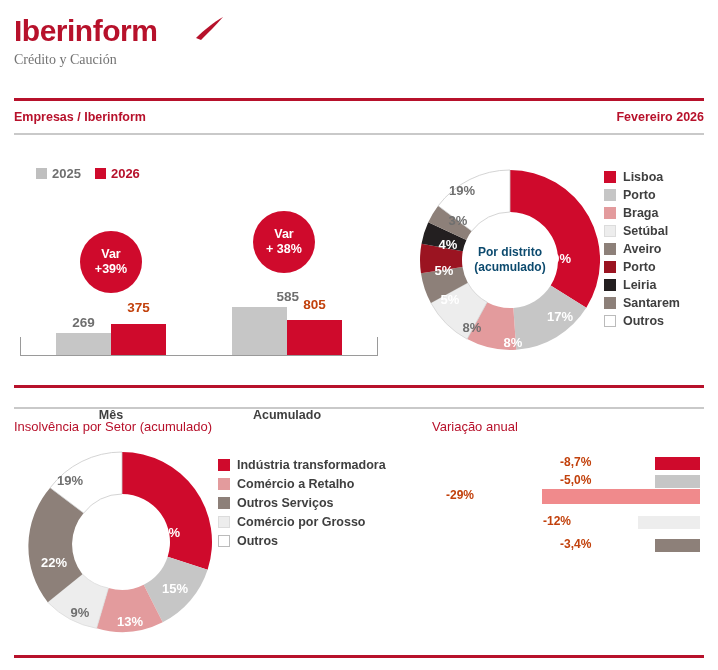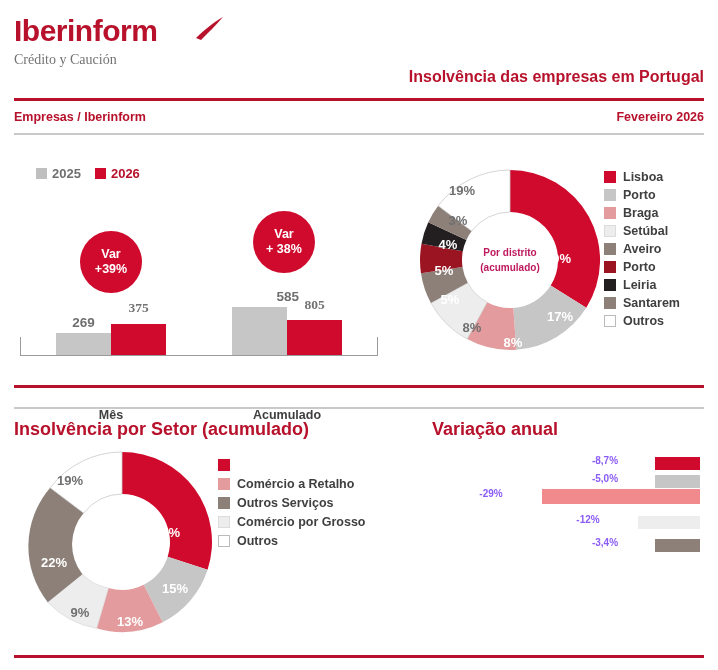--- a/index.html
+++ b/index.html
@@ -37,86 +37,85 @@
   .rule-3{left:14px;top:385px;width:690px;height:3px;}
   .rule-4{left:14px;top:407px;width:690px;height:2px;background:#c9c9c9;}
   .rule-5{left:14px;top:655px;width:690px;height:3px;}
   .subhead-left{
     position:absolute;left:14px;top:110px;font-size:12.5px;font-weight:bold;color:#b7112b;
   }
   .subhead-right{
     position:absolute;right:14px;top:110px;font-size:12.5px;font-weight:bold;color:#b7112b;
   }
   .section-title{
-    position:absolute;font-size:18px;font-weight:bold;color:#b7112b;
+    position:absolute;font-size:13px;font-weight:normal;color:#b7112b;
   }
   .sec-left{left:14px;top:419px;}
   .sec-right{left:432px;top:419px;}
 
   
   .year-legend{position:absolute;left:36px;top:166px;display:flex;gap:14px;align-items:flex-start;}
   .yl-item{display:flex;align-items:center;gap:5px;font-size:13px;font-weight:bold;color:#6f6f6f;}
   .yl-item.red{color:#b7112b;}
   .sw{width:11px;height:11px;display:inline-block;}
   .sw-gray{background:#bfbfbf;}
   .sw-red{background:#cf0a2c;}
 
   
   .bar{position:absolute;}
   .bar-gray{background:#c6c6c6;}
   .bar-red{background:#cf0a2c;}
   .baseline{position:absolute;background:#9a9a9a;height:1px;}
   .vline{position:absolute;background:#9a9a9a;width:1px;}
   .bar-val{position:absolute;font-size:13.5px;font-weight:bold;text-align:center;}
   .val-gray{color:#6f6f6f;}
-  .val-red{color:#737373;font-family:Liberation Serif, serif;}
+  .val-red{color:#c2410c;}
   .bar-cat{position:absolute;font-size:12.5px;font-weight:bold;color:#3f3f3f;text-align:center;margin-top:40px;}
 
   
   .varc{
     position:absolute;border-radius:50%;background:#cf0a2c;color:#fff;
     display:flex;flex-direction:column;align-items:center;justify-content:center;
     font-weight:bold;line-height:15px;text-align:center;
   }
   .varc .v1{font-size:12.5px;}
   .varc .v2{font-size:12.5px;}
 
   
   .legend{position:absolute;}
   .lg-row{display:flex;align-items:center;gap:7px;height:18px;}
   .lg-sw{width:12px;height:12px;display:inline-block;border:1px solid #bbb;box-sizing:border-box;}
   .lg-lbl{font-size:12.5px;font-weight:bold;color:#3f3f3f;white-space:nowrap;}
 
   
   .donut-center{
-    position:absolute;text-align:center;font-size:10px;font-weight:bold;color:#be185d;
+    position:absolute;text-align:center;font-size:12px;font-weight:bold;color:#0c4a6e;
     line-height:15px;
   }
 
   
   .vbar{position:absolute;}
-  .vlabel{position:absolute;font-size:10px;font-weight:bold;color:#8b5cf6;text-align:center;}
+  .vlabel{position:absolute;font-size:12px;font-weight:bold;color:#c2410c;text-align:left;}
 
   svg{display:block;}
   .slice-lbl{font-size:13px;font-weight:bold;}
 </style>
 </head>
 <body>
 
 <div class="wrap">
 
   <div class="logo">
     <div class="logo-main">Iberinform</div>
     <div class="logo-sub">Crédito y Caución</div>
     <svg class="logo-swoosh" viewBox="0 0 30 26">
       <path d="M2 22 C10 14 20 6 29 1 C22 9 14 17 7 24 Z" fill="#b7112b"></path>
     </svg>
   </div>
 
-  <div class="header-title">Insolvência das empresas em Portugal</div>
 
   <div class="rule rule-1"></div>
   <div class="subhead-left">Empresas / Iberinform</div>
   <div class="subhead-right">Fevereiro 2026</div>
   <div class="rule rule-2"></div>
 
   <div class="year-legend">
     <div class="yl-item">
       <span class="sw sw-gray"></span>
       <span>2025</span>
@@ -251,20 +250,21 @@
     <text class="slice-lbl" x="163" y="156" fill="#ffffff" text-anchor="middle">15%</text>
     <text class="slice-lbl" x="118" y="189" fill="#ffffff" text-anchor="middle">13%</text>
     <text class="slice-lbl" x="68" y="180" fill="#6f6f6f" text-anchor="middle">9%</text>
     <text class="slice-lbl" x="42" y="130" fill="#ffffff" text-anchor="middle">22%</text>
     <text class="slice-lbl" x="58" y="48" fill="#6f6f6f" text-anchor="middle">19%</text>
   </svg>
 
   <div class="legend" style="left:218px;top:455px;">
     <div class="lg-row" style="height:19px;">
         <span class="lg-sw" style="background:#cf0a2c;border-color:#cf0a2c;"></span>
+        <span class="lg-lbl">Indústria transformadora</span>
       </div>
     <div class="lg-row" style="height:19px;">
         <span class="lg-sw" style="background:#e39b9d;border-color:#e39b9d;"></span>
         <span class="lg-lbl">Comércio a Retalho</span>
       </div>
     <div class="lg-row" style="height:19px;">
         <span class="lg-sw" style="background:#8d8079;border-color:#8d8079;"></span>
         <span class="lg-lbl">Outros Serviços</span>
       </div>
     <div class="lg-row" style="height:19px;">

